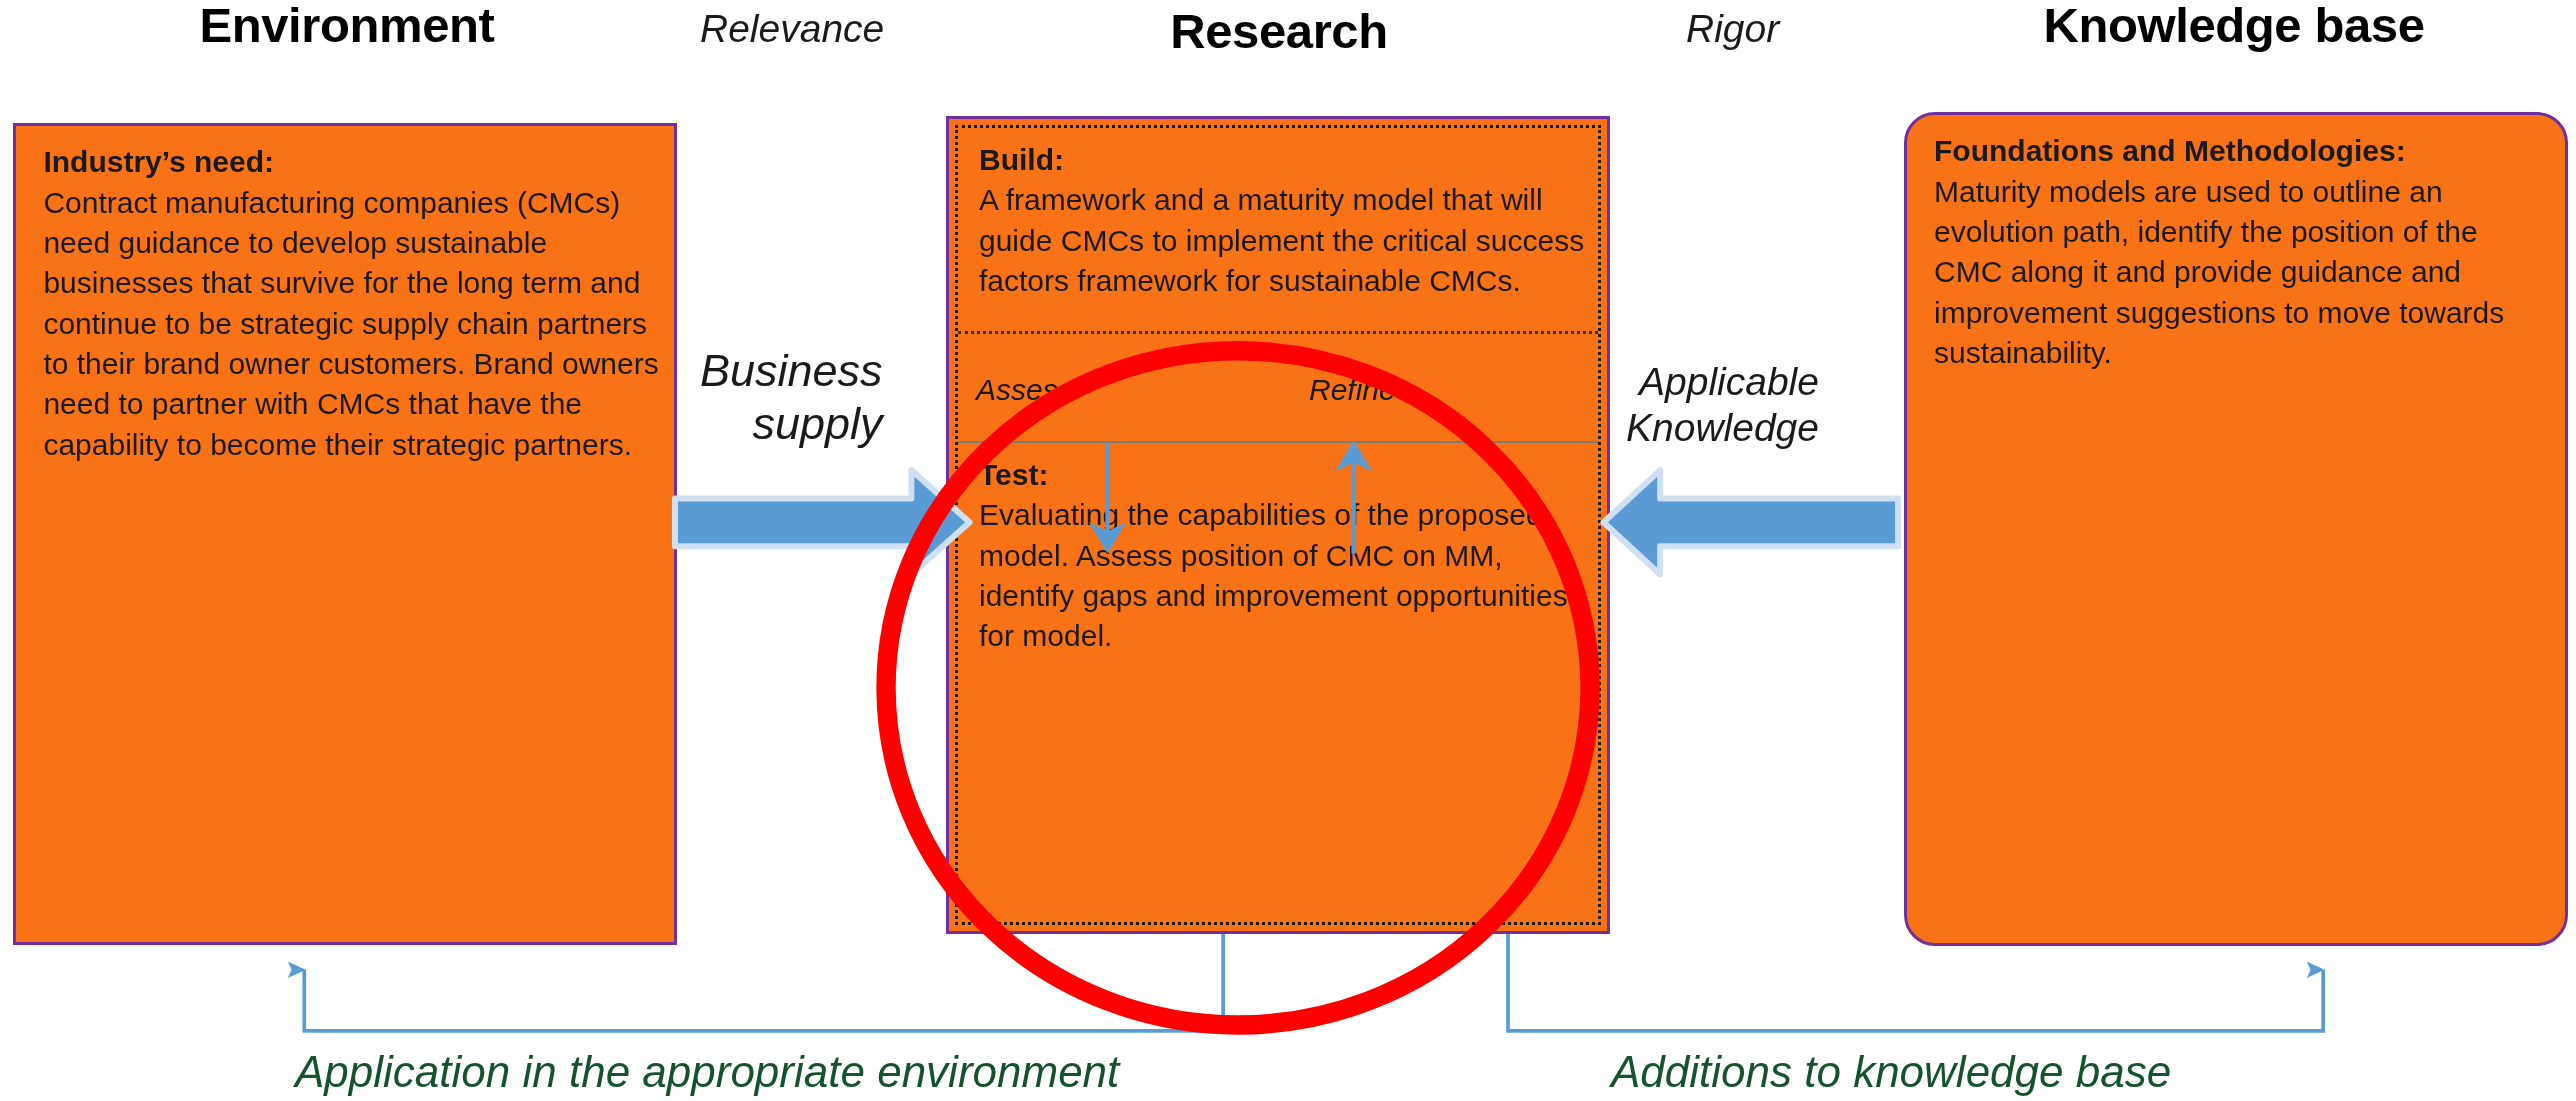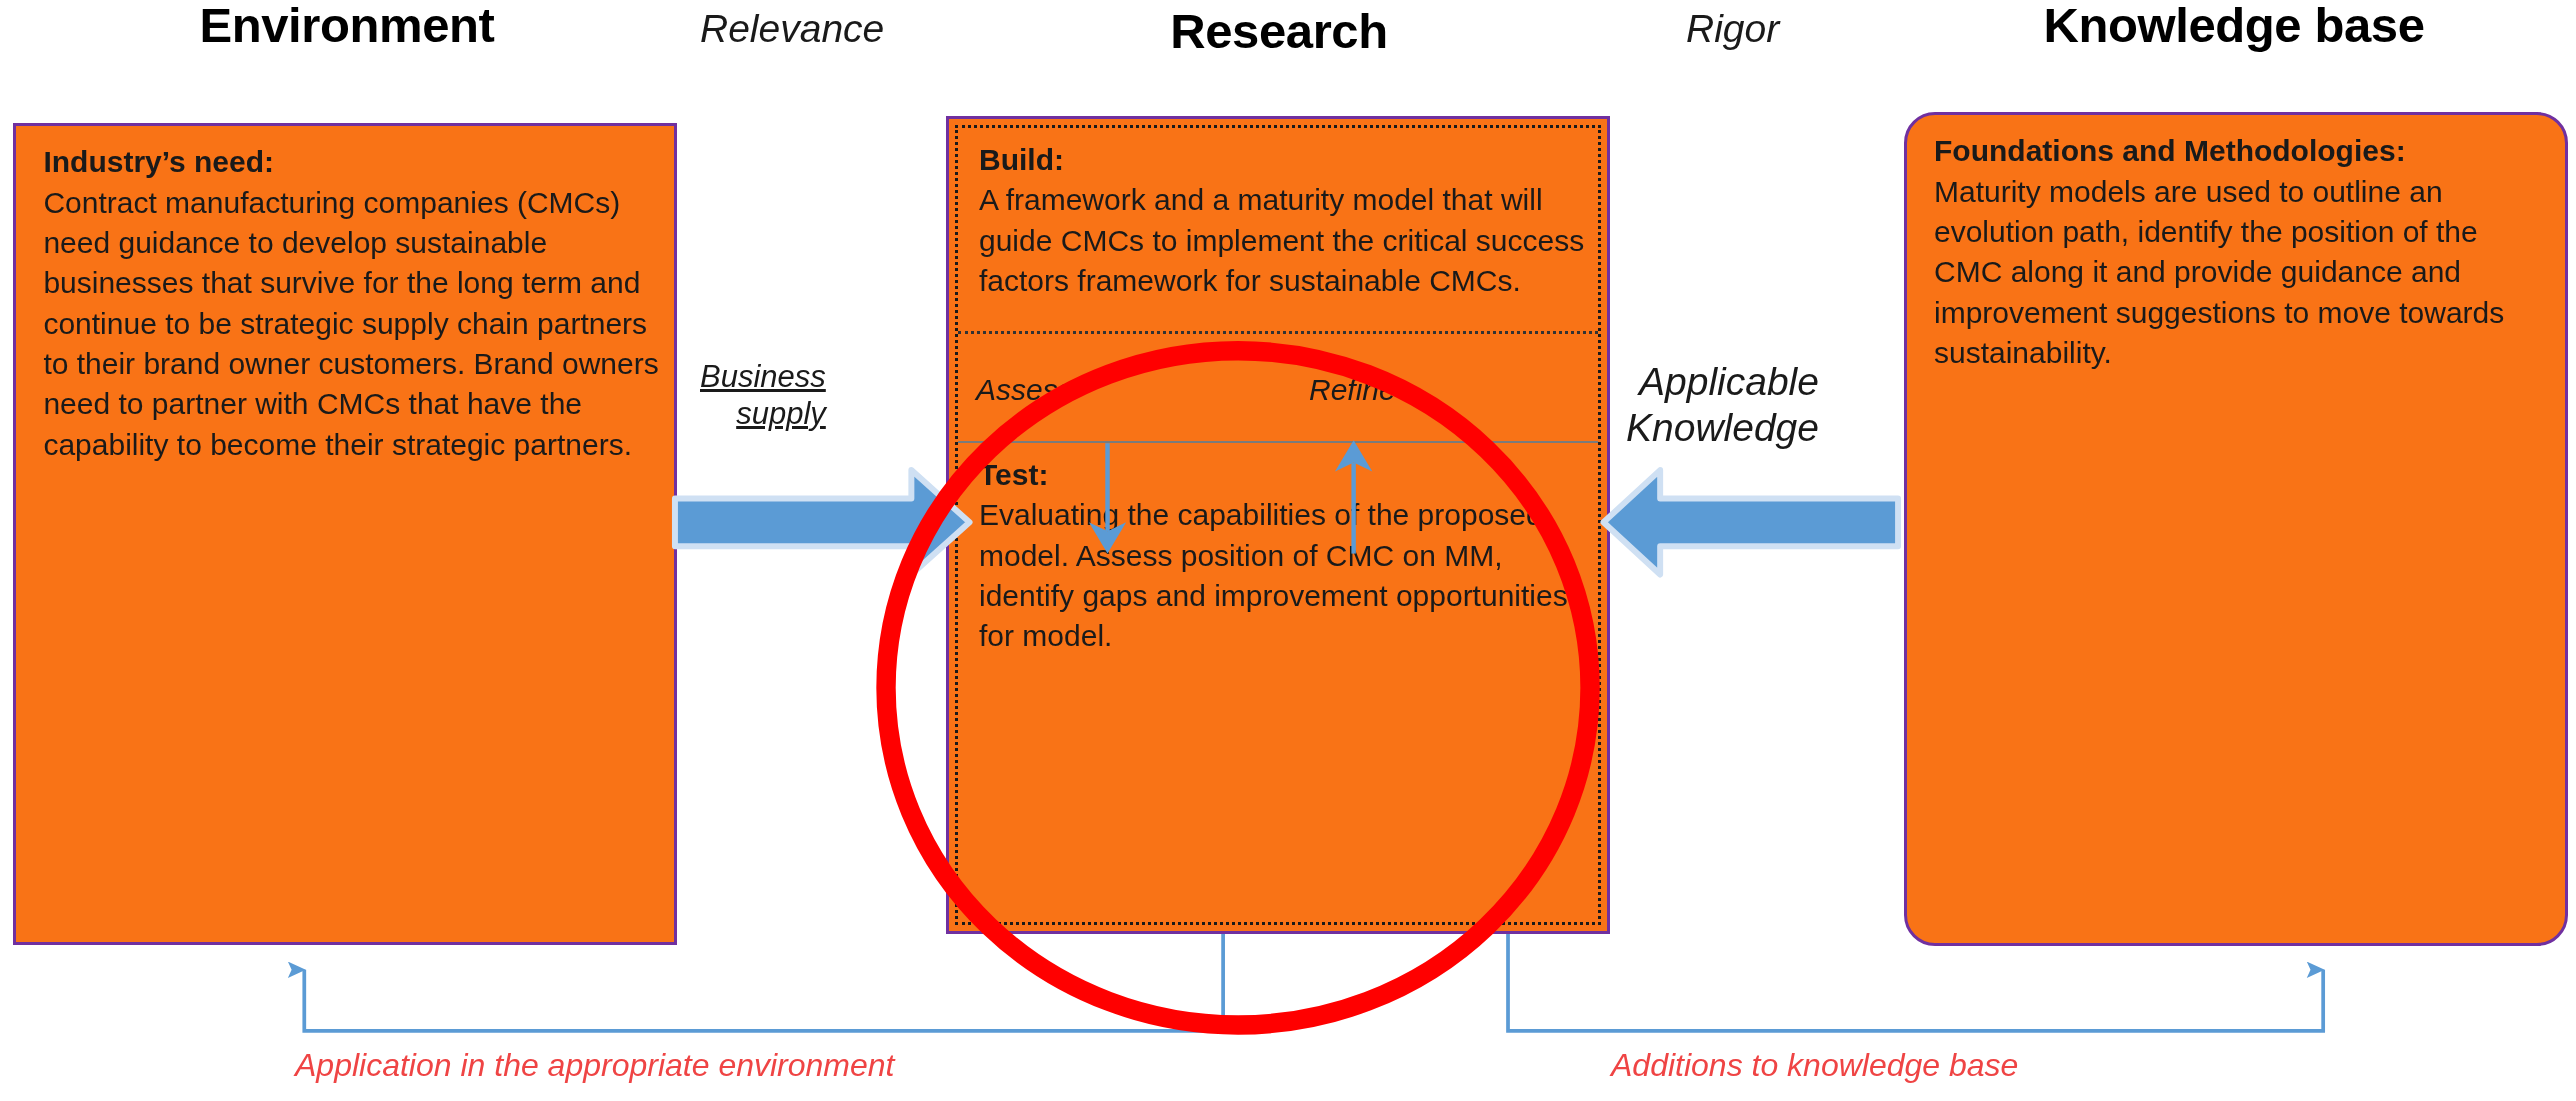--- a/index.html
+++ b/index.html
@@ -100,29 +100,29 @@
     position: absolute;
     font-style: italic;
     font-size: 37px;
     color: #1a1a1a;
     white-space: nowrap;
     line-height: 1.18;
     text-align: right;
   }
   #label-relevance { left: 700px;  top: 6px;   font-size: 39px; }
   #label-rigor     { left: 1686px; top: 6px;   font-size: 39px; }
-  #label-business  { left: 700px;  top: 359px; font-size: 31px; text-decoration: underline; }
+  #label-business  { left: 700px;  top: 344px; font-size: 45px; }
   #label-applicable{ left: 1626px; top: 359px; font-size: 39px; }
 
   
   .bottom-label {
     position: absolute;
     font-style: italic;
-    font-size: 32px;
-    color: #ef4444;
+    font-size: 44px;
+    color: #14532d;
     white-space: nowrap;
   }
   #label-application { left: 295px;  top: 1047px; }
   #label-additions   { left: 1611px; top: 1047px; }
 
   
   .overlay {
     position: absolute;
     left: 0; top: 0;
     width: 2576px;

